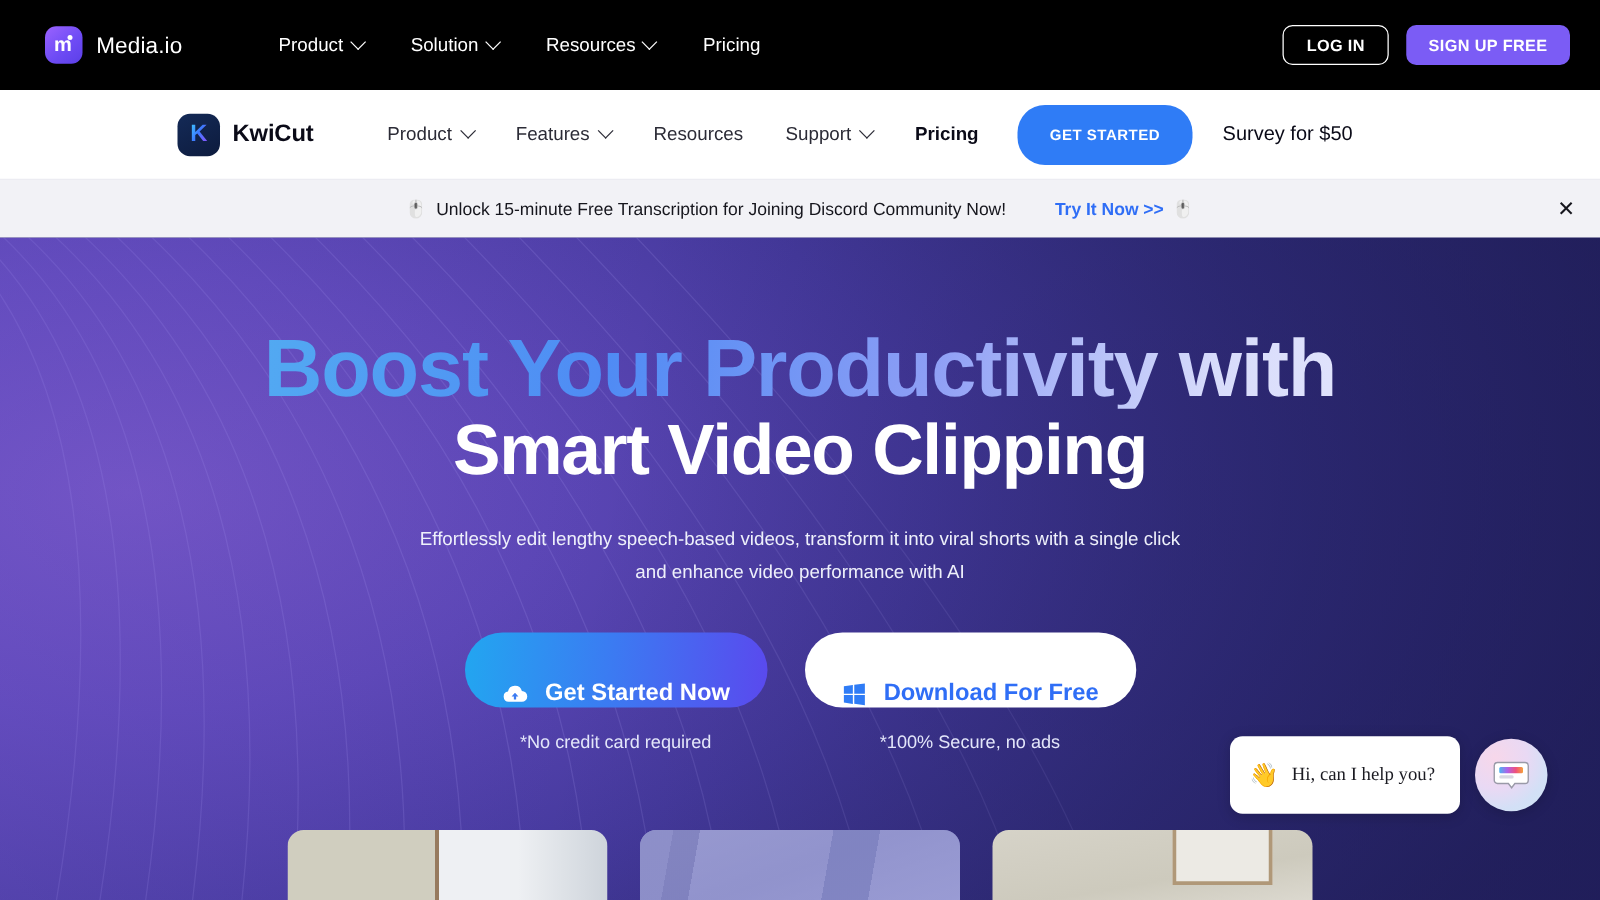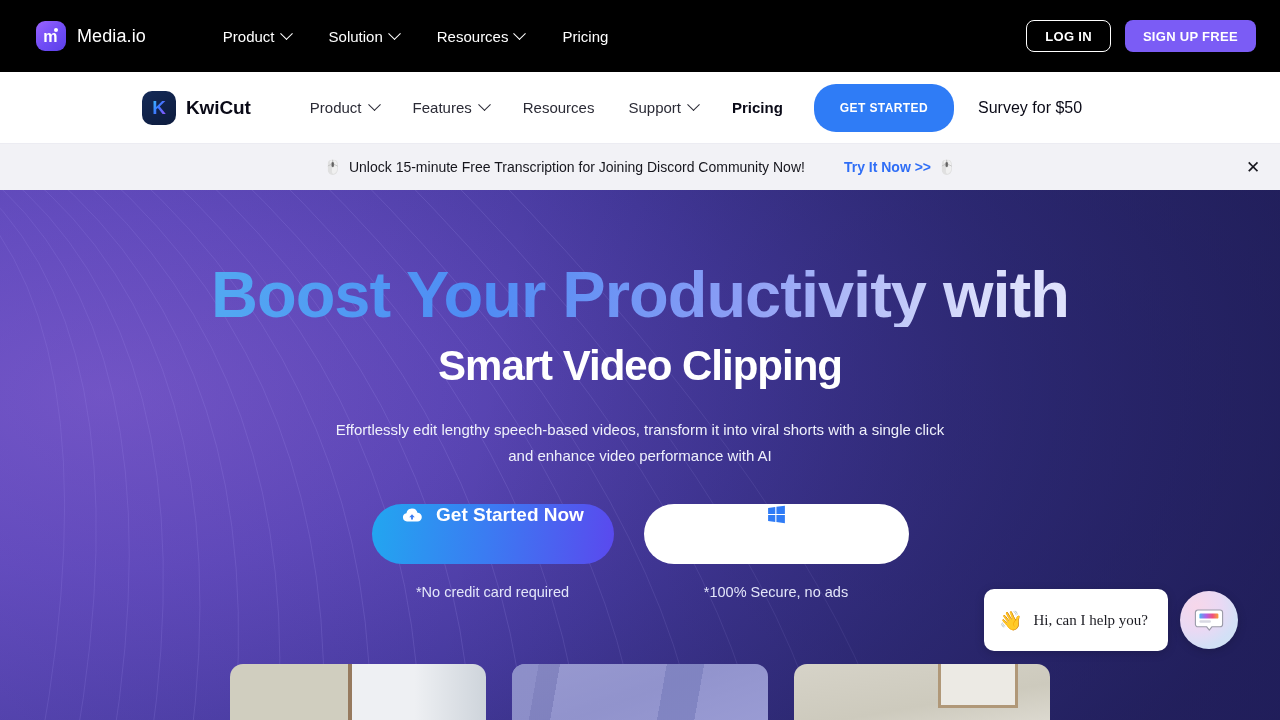--- a/index.html
+++ b/index.html
@@ -118,29 +118,29 @@
   }
   .hero-inner { position:relative; z-index:5; text-align:center; padding-top:72px; }
 
   h1.hero-title { line-height:1.0; letter-spacing:-1px; }
   .hl1 {
     display:block; font-size:65px; font-weight:800;
     background:linear-gradient(100deg,#4ec3ef 0%,#52a7f2 18%, #4f8bf4 38%, #8d9ef5 58%, #d8dcfb 76%, #f0f1fe 100%);
     -webkit-background-clip:text; background-clip:text; color:transparent;
   }
   .hl2 {
-    display:block; font-size:42px; font-weight:800; color:#fff; margin-top:18px;
+    display:block; font-size:57px; font-weight:800; color:#fff; margin-top:5px;
   }
   .hero-sub {
     margin-top:30px; font-size:15px; line-height:1.72; color:#eef0fb;
     font-weight:400;
   }
   .cta-row { margin-top:35px; display:flex; justify-content:center; gap:30px; }
   .cta {
-    height:60px; border-radius:30px; display:flex; align-items:flex-start;
+    height:60px; border-radius:30px; display:flex; align-items:flex-end;
     justify-content:center; gap:13px; cursor:pointer; font-weight:800;
   }
   .cta-primary {
     width:242px; background:linear-gradient(95deg,#22a6f0 0%,#3b7bf2 48%,#5a49ee 100%);
     color:#fff; font-size:19px;
   }
   .cta-secondary {
     width:265px; background:#fff; color:#2f6ef6; font-size:19px;
   }
   .icon-cloud { width:22px; height:22px; flex:0 0 auto; }
@@ -323,20 +323,21 @@
         </svg>
         <span>Get Started Now</span>
       </div>
       <div class="cta cta-secondary">
         <svg class="icon-win" viewBox="0 0 24 24">
           <path fill="#2f7cf6" d="M2.4 4.6l8.2-1.2v8.1H2.4z"></path>
           <path fill="#2f7cf6" d="M11.9 3.2L21.6 2v9.5h-9.7z"></path>
           <path fill="#2f7cf6" d="M2.4 12.6h8.2v8.1l-8.2-1.2z"></path>
           <path fill="#2f7cf6" d="M11.9 12.6h9.7V22l-9.7-1.4z"></path>
         </svg>
+        <span>Download For Free</span>
       </div>
     </div>
 
     <div class="note-row">
       <div class="note">*No credit card required</div>
       <div class="note w2">*100% Secure, no ads</div>
     </div>
   </div>
 
   <div class="thumbs">

